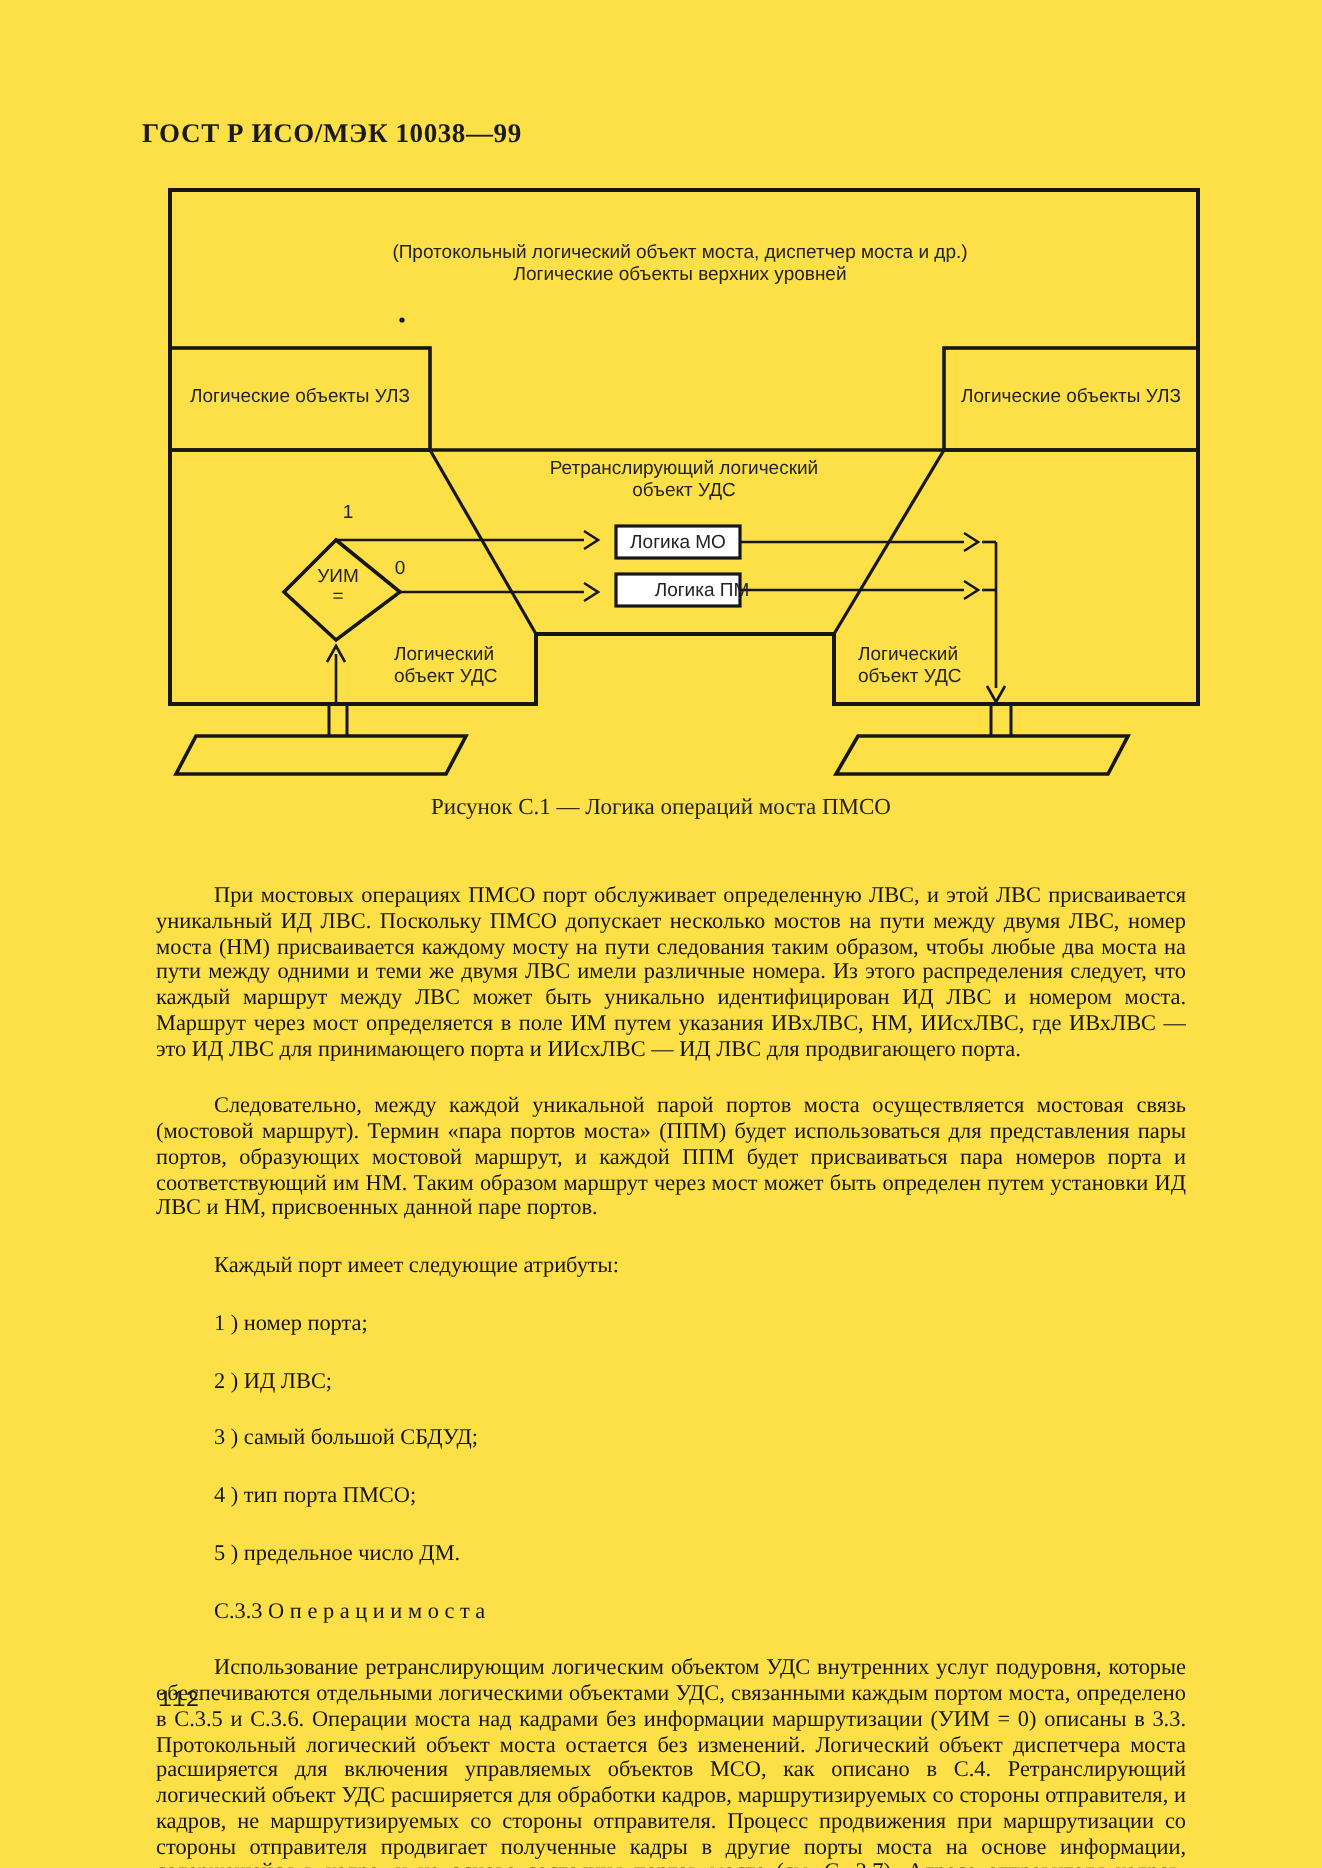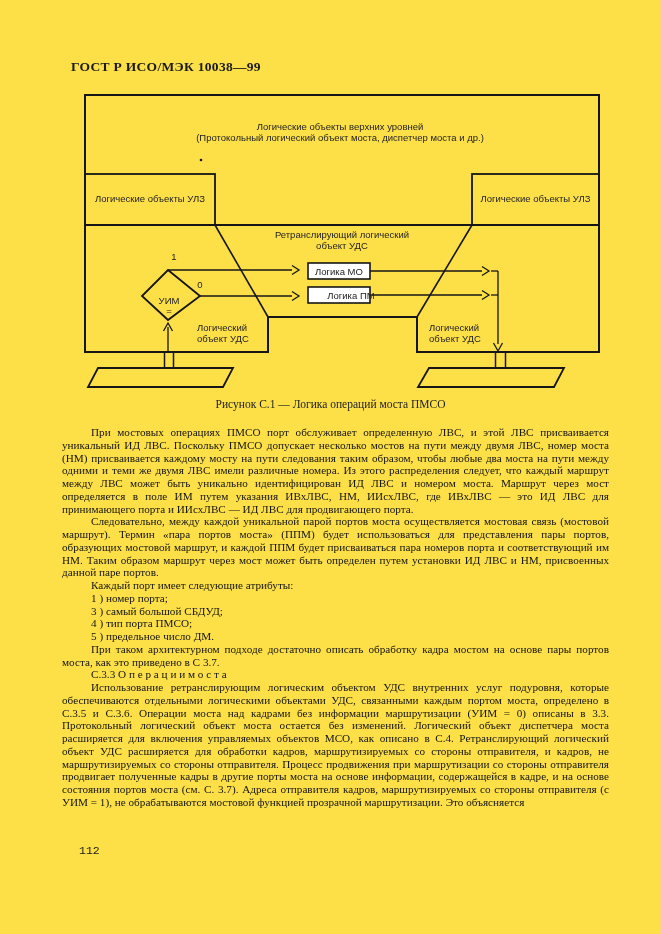--- a/index.html
+++ b/index.html
@@ -19,21 +19,21 @@
   svg{position:absolute;left:0;top:0;}
   .caption{
     position:absolute;left:0;top:398px;width:661px;text-align:center;
     font-family:"Liberation Serif", serif;font-size:11.5px;color:#222;
   }
   .bodytext{
     position:absolute;left:62px;top:426px;width:547px;
     font-family:"Liberation Serif", serif;font-size:11.2px;line-height:12.75px;
     text-align:justify;color:#141414;
   }
-  .bodytext p{margin:0;}
+  .bodytext p{margin:16px;}
   .ind{text-indent:29px;}
   .listline{margin:0;text-align:left;padding-left:29px;}
   .hline{margin:0;text-align:left;padding-left:29px;}
   .pagenum{
     position:absolute;left:79px;top:844px;
     font-family:Liberation Mono, monospace;font-size:11.5px;
   }
 </style>
 </head>
 <body>
@@ -84,30 +84,30 @@
       <line x1="164.5" y1="352" x2="164.5" y2="368" stroke="#161616" stroke-width="1.5"></line>
       <line x1="173.5" y1="352" x2="173.5" y2="368" stroke="#161616" stroke-width="1.5"></line>
       <line x1="495.5" y1="352" x2="495.5" y2="368" stroke="#161616" stroke-width="1.5"></line>
       <line x1="505.5" y1="352" x2="505.5" y2="368" stroke="#161616" stroke-width="1.5"></line>
 
       <polygon points="98,368 233,368 223,387 88,387" fill="none" stroke="#161616" stroke-width="1.8"></polygon>
       <polygon points="429,368 564,368 554,387 418,387" fill="none" stroke="#161616" stroke-width="1.8"></polygon>
     </svg>
 
     <div class="fig-label" style="left:150px;top:121px;width:380px;">
+      <div>(Протокольный логический объект моста, диспетчер моста и др.)</div>
       <div>Логические объекты верхних уровней</div>
-      <div>(Протокольный логический объект моста, диспетчер моста и др.)</div>
     </div>
     <div class="fig-label" style="left:87px;top:193px;width:126px;">Логические объекты УЛЗ</div>
     <div class="fig-label" style="left:474px;top:193px;width:123px;">Логические объекты УЛЗ</div>
     <div class="fig-label" style="left:222px;top:229px;width:240px;">
       <div>Ретранслирующий логический</div>
       <div>объект УДС</div>
     </div>
-    <div class="fig-label" style="left:144px;top:284px;width:50px;line-height:10px;margin-top:12px;">
+    <div class="fig-label" style="left:144px;top:284px;width:50px;line-height:10px;">
       <div>УИМ</div>
       <div>=</div>
     </div>
     <div class="fig-label" style="left:167px;top:251px;width:14px;">1</div>
     <div class="fig-label" style="left:193px;top:279px;width:14px;">0</div>
     <div class="fig-label" style="left:308px;top:266px;width:62px;">Логика МО</div>
     <div class="fig-label" style="left:320px;top:290px;width:62px;">Логика ПМ</div>
     <div class="fig-label" style="left:195px;top:322px;width:64px;text-align:left;padding-left:2px;">
       <div>Логический</div>
       <div>объект УДС</div>
@@ -118,23 +118,23 @@
     </div>
 
     <div class="caption">Рисунок С.1 — Логика операций моста ПМСО</div>
   </div>
 
   <div class="bodytext">
     <p class="ind">При мостовых операциях ПМСО порт обслуживает определенную ЛВС, и этой ЛВС присваивается уникальный ИД ЛВС. Поскольку ПМСО допускает несколько мостов на пути между двумя ЛВС, номер моста (НМ) присваивается каждому мосту на пути следования таким образом, чтобы любые два моста на пути между одними и теми же двумя ЛВС имели различные номера. Из этого распределения следует, что каждый маршрут между ЛВС может быть уникально идентифицирован ИД ЛВС и номером моста. Маршрут через мост определяется в поле ИМ путем указания ИВхЛВС, НМ, ИИсхЛВС, где ИВхЛВС — это ИД ЛВС для принимающего порта и ИИсхЛВС — ИД ЛВС для продвигающего порта.</p>
     <p class="ind">Следовательно, между каждой уникальной парой портов моста осуществляется мостовая связь (мостовой маршрут). Термин «пара портов моста» (ППМ) будет использоваться для представления пары портов, образующих мостовой маршрут, и каждой ППМ будет присваиваться пара номеров порта и соответствующий им НМ. Таким образом маршрут через мост может быть определен путем установки ИД ЛВС и НМ, присвоенных данной паре портов.</p>
     <p class="listline">Каждый порт имеет следующие атрибуты:</p>
     <p class="listline">1 ) номер порта;</p>
+    <p class="listline">2 ) ИД ЛВС;</p>
     <p class="listline">3 ) самый большой СБДУД;</p>
     <p class="listline">4 ) тип порта ПМСО;</p>
     <p class="listline">5 ) предельное число ДМ.</p>
-    <p class="ind">При таком архитектурном подходе достаточно описать обработку кадра мостом на основе пары портов моста, как это приведено в С 3.7.</p>
     <p class="hline">С.3.3  О п е р а ц и и   м о с т а</p>
     <p class="ind">Использование ретранслирующим логическим объектом УДС внутренних услуг подуровня, которые обеспечиваются отдельными логическими объектами УДС, связанными каждым портом моста, определено в С.3.5 и С.3.6. Операции моста над кадрами без информации маршрутизации (УИМ = 0) описаны в 3.3. Протокольный логический объект моста остается без изменений. Логический объект диспетчера моста расширяется для включения управляемых объектов МСО, как описано в С.4. Ретранслирующий логический объект УДС расширяется для обработки кадров,  маршрутизируемых со стороны отправителя, и кадров, не маршрутизируемых со стороны отправителя. Процесс продвижения при маршрутизации со стороны отправителя продвигает полученные кадры в другие порты моста на основе информации, содержащейся в кадре, и на основе состояния портов моста (см. С. 3.7). Адреса отправителя кадров, маршрутизируемых со стороны отправителя (с УИМ = 1), не обрабатываются мостовой функцией прозрачной маршрутизации. Это объясняется</p>
   </div>
 
   <div class="pagenum">112</div>
 
 </div>
 
 </body></html>

